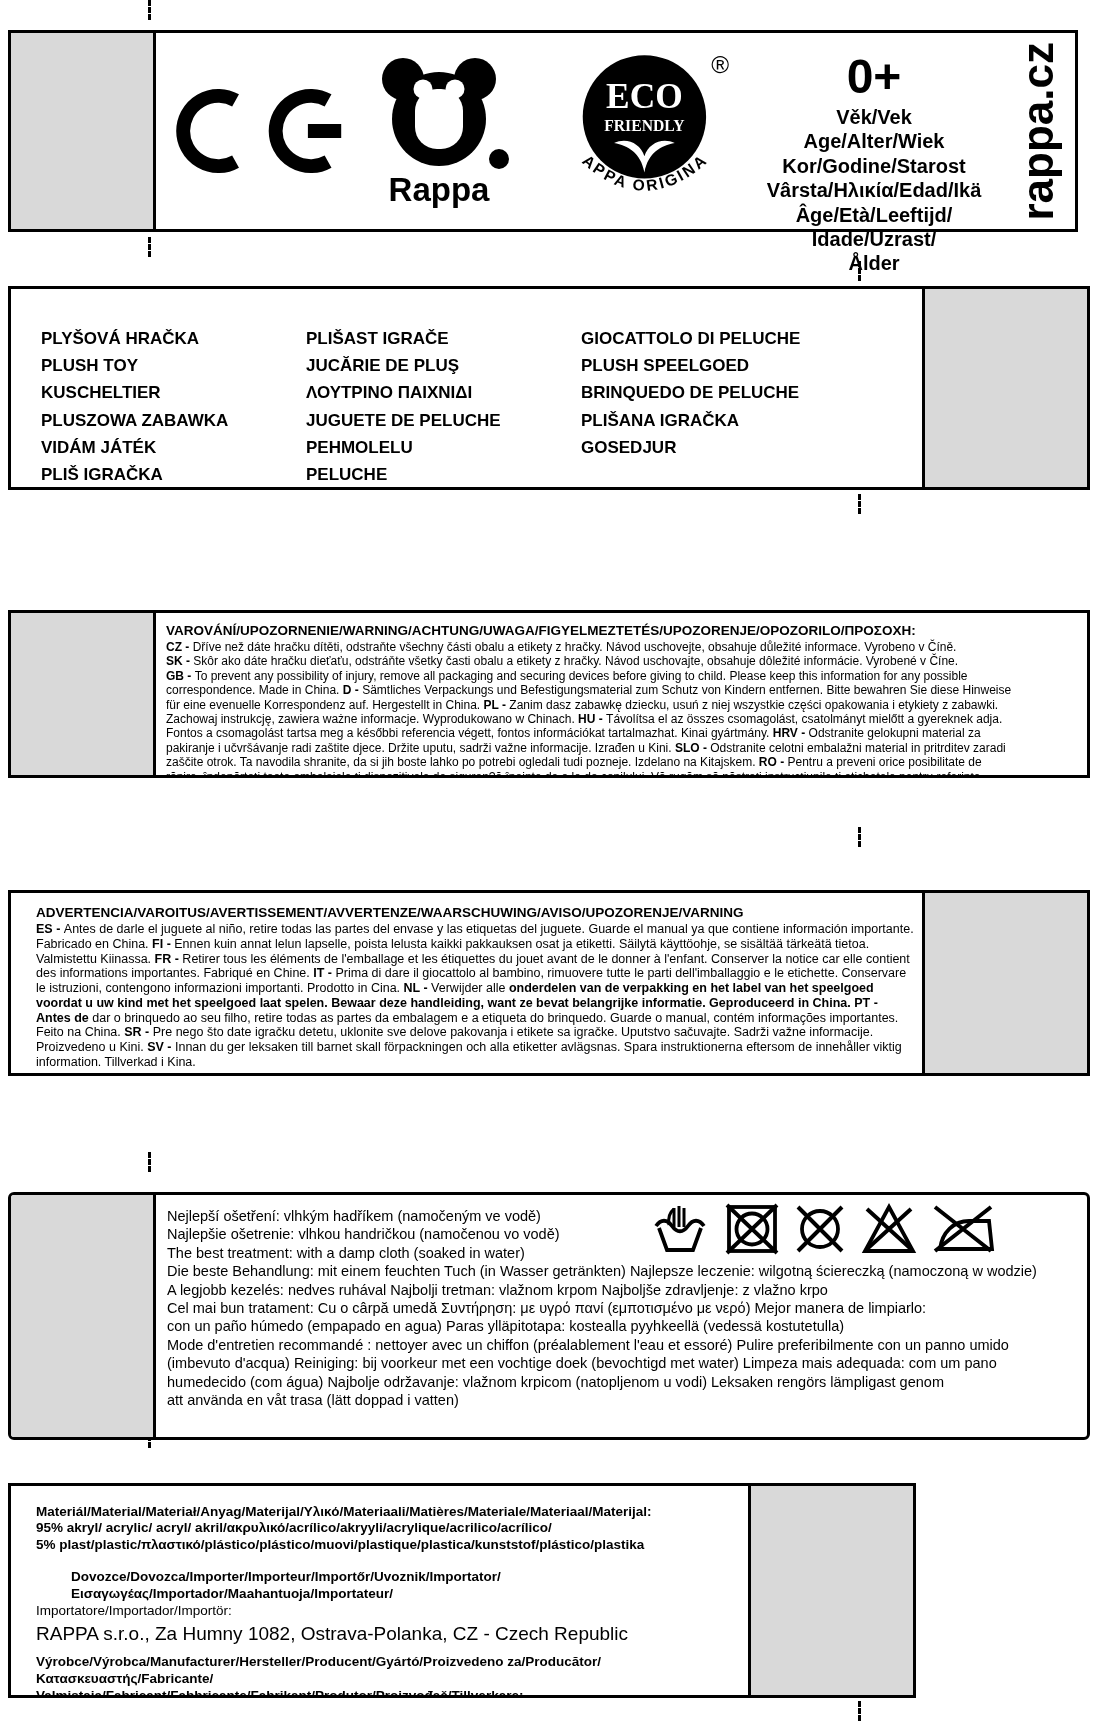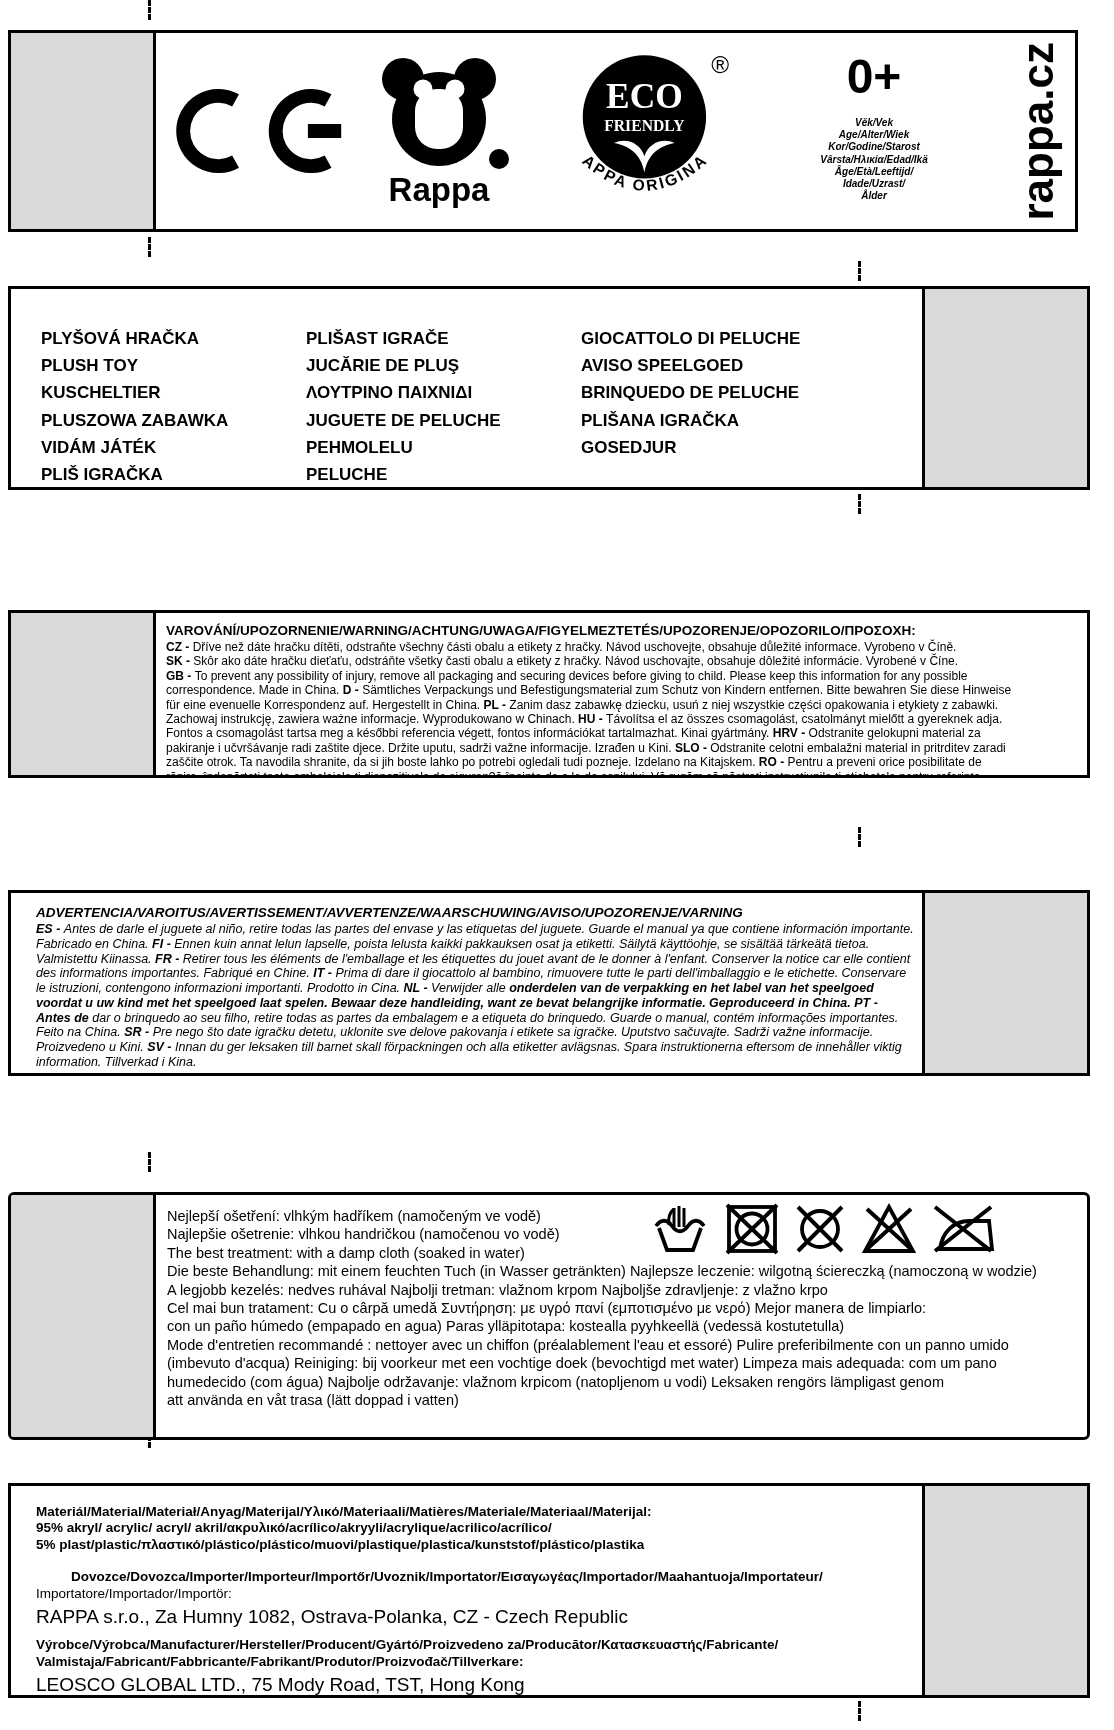--- a/index.html
+++ b/index.html
@@ -12,47 +12,47 @@
   .gray-right{position:absolute;right:0;top:0;bottom:0;width:162px;background:#d9d9d9;border-left:3px solid #000;}
   .mark{position:absolute;width:0;height:20px;border-left:3px dashed #000;}
 
   
   #box1{left:8px;top:30px;width:1070px;height:202px;}
   .ce{position:absolute;left:160px;top:42px;}
   .bear{position:absolute;left:362px;top:16px;}
   .eco{position:absolute;left:552px;top:10px;}
   .age{position:absolute;left:728px;top:20px;width:270px;text-align:center;}
   .age-value{font-size:48px;font-weight:bold;line-height:1;}
-  .age-list{font-size:10px;font-weight:bold;line-height:1.22;white-space:pre-line;margin-top:16px;font-style:italic;}
+  .age-list{font-size:20px;font-weight:bold;line-height:1.22;white-space:pre-line;margin-top:4px;}
   .site{position:absolute;left:988px;top:0;height:196px;width:78px;display:flex;align-items:center;justify-content:center;}
   .site span{writing-mode:vertical-rl;transform:rotate(180deg);font-size:44px;font-weight:bold;}
 
   
   #box2{left:8px;top:286px;width:1082px;height:204px;}
   .col{position:absolute;top:36px;font-weight:bold;font-size:17px;line-height:1.6;white-space:pre-line;}
   .col1{left:30px;} .col2{left:295px;} .col3{left:570px;}
 
   
   #box3{left:8px;top:610px;width:1082px;height:168px;overflow:hidden;}
   .w-title{margin:10px 70px 2px 155px;font-weight:bold;font-size:13.5px;}
   .w-body{margin:0 70px 0 155px;font-size:12px;line-height:1.2;white-space:pre-line;}
 
   
-  #box4{left:8px;top:890px;width:1082px;height:186px;overflow:hidden;font-style:italic;}
+  #box4{left:8px;top:890px;width:1082px;height:186px;overflow:hidden;}
   .w2-title{margin:12px 172px 2px 25px;font-weight:bold;font-size:13.5px;}
   .w2-body{margin:0 172px 0 25px;font-size:12.5px;line-height:1.18;white-space:pre-line;}
 
   
   #box5{left:8px;top:1192px;width:1082px;height:248px;overflow:hidden;border-radius:6px;}
   .care-text{position:absolute;left:156px;top:12px;right:24px;font-size:14.5px;line-height:1.27;white-space:pre-line;}
   .care-icons{position:absolute;left:642px;top:8px;display:flex;gap:14px;align-items:flex-start;}
   .care-icons svg{display:block;}
 
   
-  #box6{left:8px;top:1483px;width:1082px;height:215px;overflow:hidden;}
+  #box6{left:8px;top:1483px;width:908px;height:215px;overflow:hidden;}
   .f{margin-left:25px;margin-right:175px;}
   .material{font-weight:bold;font-size:13.5px;line-height:1.22;white-space:pre-line;margin-top:18px;}
   .imp-title{font-weight:bold;font-size:13.5px;line-height:1.25;margin-top:16px;padding-left:35px;}
   .imp-title2{font-size:13.5px;line-height:1.25;}
   .address{font-size:19px;margin-top:3px;}
   .man-title{font-weight:bold;font-size:13.5px;line-height:1.25;white-space:pre-line;margin-top:9px;}
 
   b{font-weight:bold;}
 </style>
 </head>
@@ -129,21 +129,21 @@
 PLUSZOWA ZABAWKA
 VIDÁM JÁTÉK
 PLIŠ IGRAČKA</div>
   <div class="col col2">PLIŠAST IGRAČE
 JUCĂRIE DE PLUŞ
 ΛΟΥΤΡΙΝΟ ΠΑΙΧΝΙΔΙ
 JUGUETE DE PELUCHE
 PEHMOLELU
 PELUCHE</div>
   <div class="col col3">GIOCATTOLO DI PELUCHE
-AVISO SPEELGOED
+PLUSH SPEELGOED
 BRINQUEDO DE PELUCHE
 PLIŠANA IGRAČKA
 GOSEDJUR</div>
   <div class="gray-right"></div>
 </div>
 
 <div id="box3" class="box">
   <div class="gray-left"></div>
   <div class="w-title">VAROVÁNÍ/UPOZORNENIE/WARNING/ACHTUNG/UWAGA/FIGYELMEZTETÉS/UPOZORENJE/OPOZORILO/ΠΡΟΣΟΧΗ:</div>
   <div class="w-body"><b>CZ - </b>Dříve než dáte hračku dítěti, odstraňte všechny části obalu a etikety z hračky. Návod uschovejte, obsahuje důležité informace. Vyrobeno v Číně.

